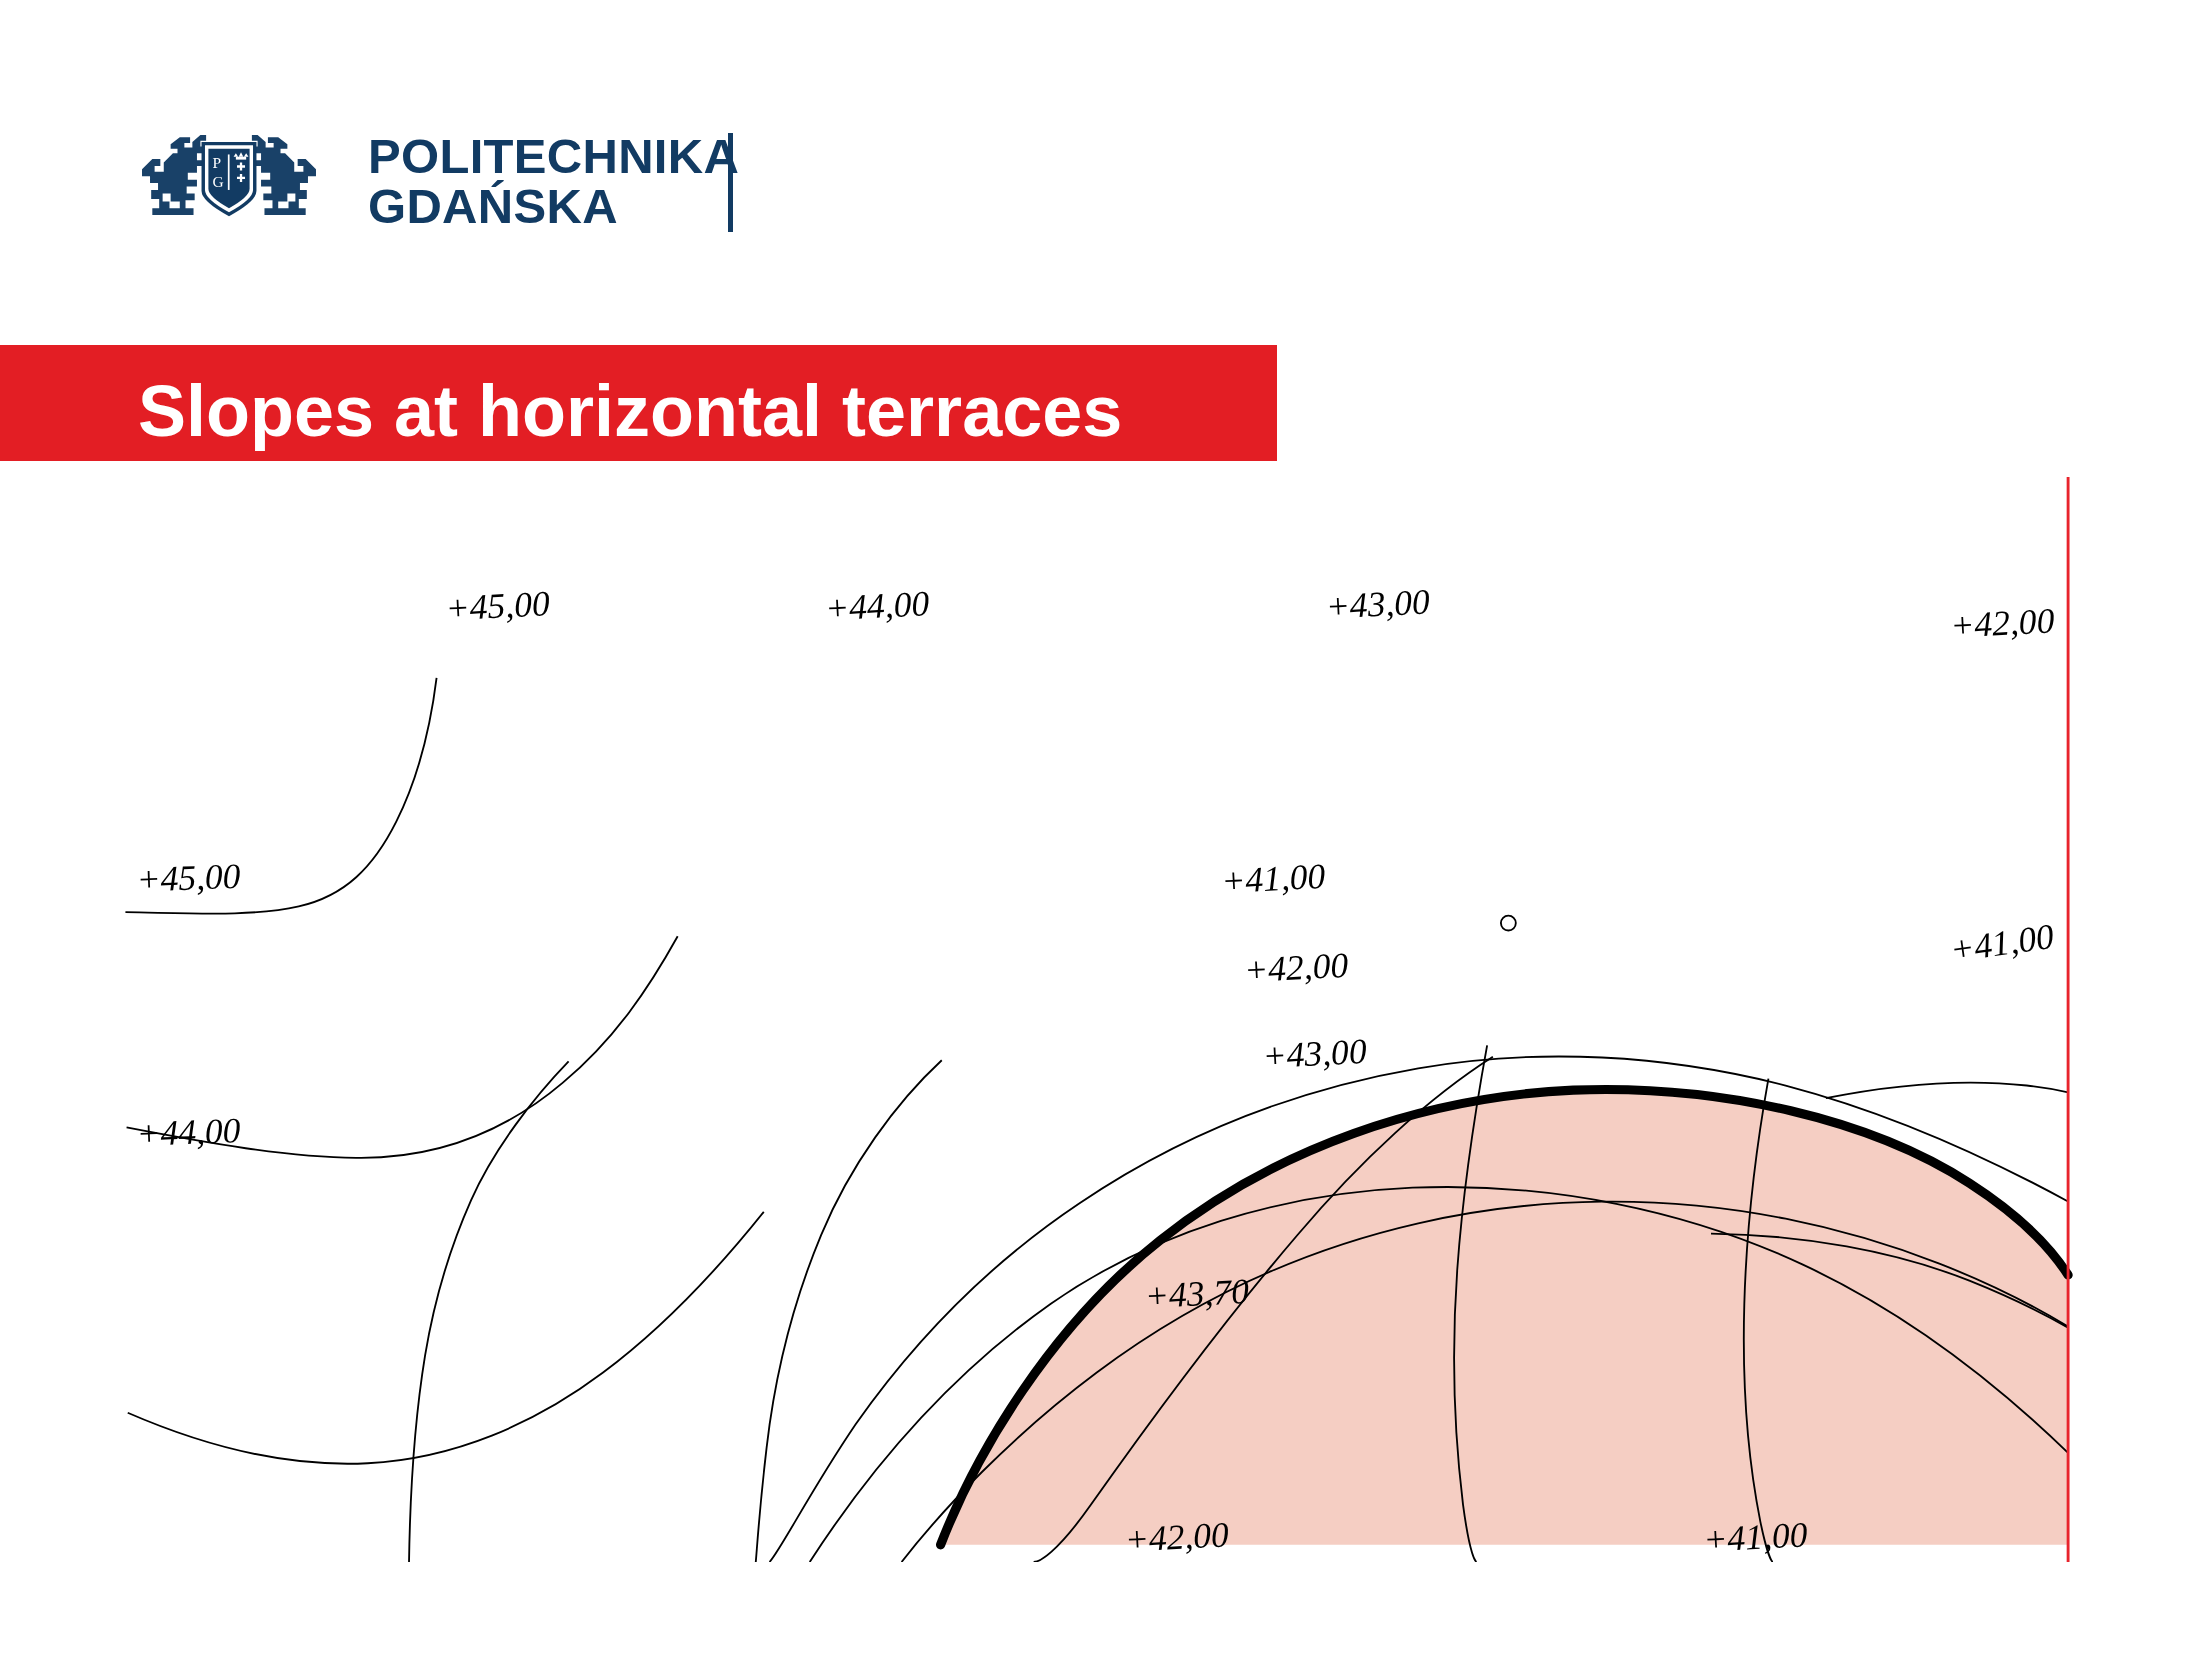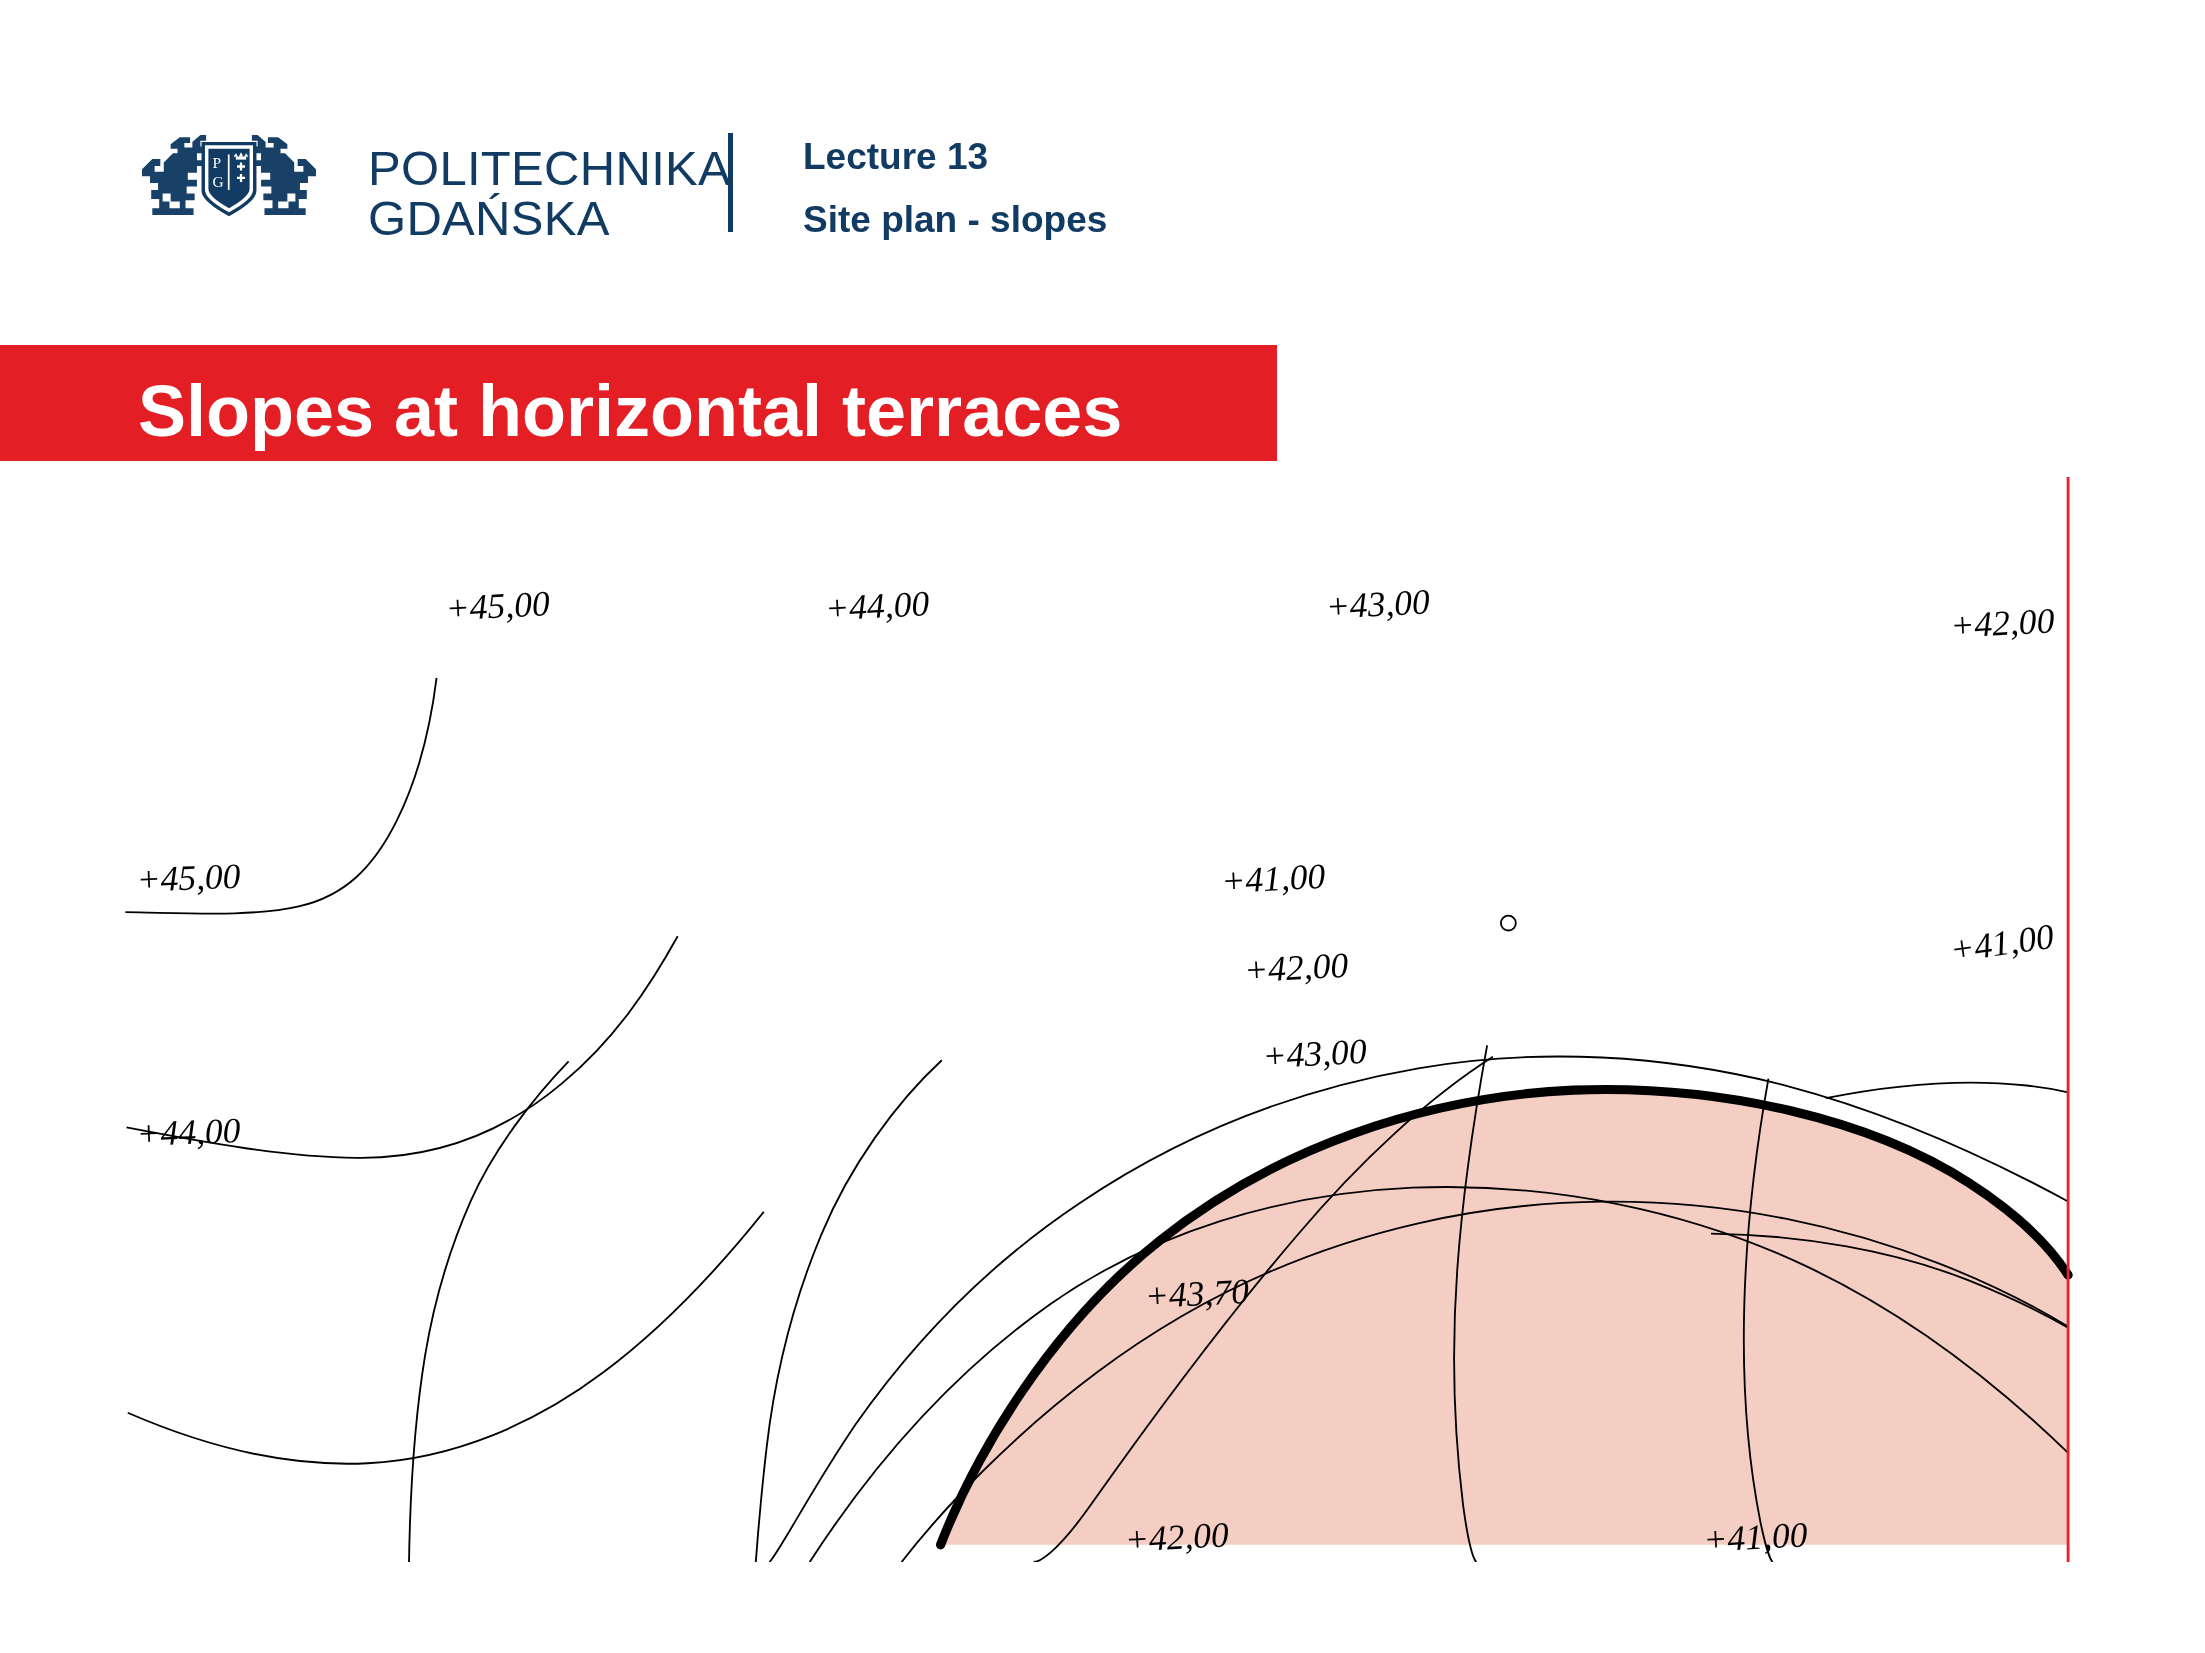--- a/index.html
+++ b/index.html
@@ -5,22 +5,22 @@
   html,body{margin:0;padding:0;background:#ffffff;}
   body{width:2205px;height:1654px;position:relative;overflow:hidden;
        font-family:"Liberation Sans",sans-serif;}
 
   
   #header{position:absolute;left:0;top:0;width:2205px;height:345px;background:#ffffff;}
 
   #logo-block{position:absolute;left:137px;top:127px;width:184px;height:103px;}
   #logo-block svg{display:block;}
 
-  #wordmark{position:absolute;left:368px;top:144px;
-            font-weight:normal;color:#123b63;letter-spacing:0.3px;line-height:1.02;}
+  #wordmark{position:absolute;left:368px;top:132px;
+            font-weight:bold;color:#123b63;letter-spacing:0.3px;line-height:1.02;}
   #wordmark .wm-line{font-size:49px;display:block;
             font-family:"Liberation Sans",sans-serif;}
 
   #header-divider{position:absolute;left:728px;top:133px;width:5.2px;height:99px;
             background:#123b63;}
 
   #lecture-block{position:absolute;left:803px;top:138px;color:#123b63;font-weight:bold;}
   #lecture-block .lec-line{font-size:37px;line-height:1.0;display:block;}
   #lecture-block .lec-line.second{margin-top:26.4px;}
 
@@ -92,24 +92,20 @@
     </svg>
   </div>
 
   <div id="wordmark">
     <span class="wm-line">POLITECHNIKA</span>
     <span class="wm-line">GDAŃSKA</span>
   </div>
 
   <div id="header-divider"></div>
 
-  <div id="lecture-block">
-    <span class="lec-line">Lecture 13</span>
-    <span class="lec-line second">Site plan - slopes</span>
-  </div>
 </div>
 
 <div id="title-banner">
   <div class="banner-text">Slopes at horizontal terraces</div>
 </div>
 
 <div id="diagram">
 <svg viewBox="0 0 3840 1890" xmlns="http://www.w3.org/2000/svg">
 
   <path class="terrace-fill" d="M1638 1860

